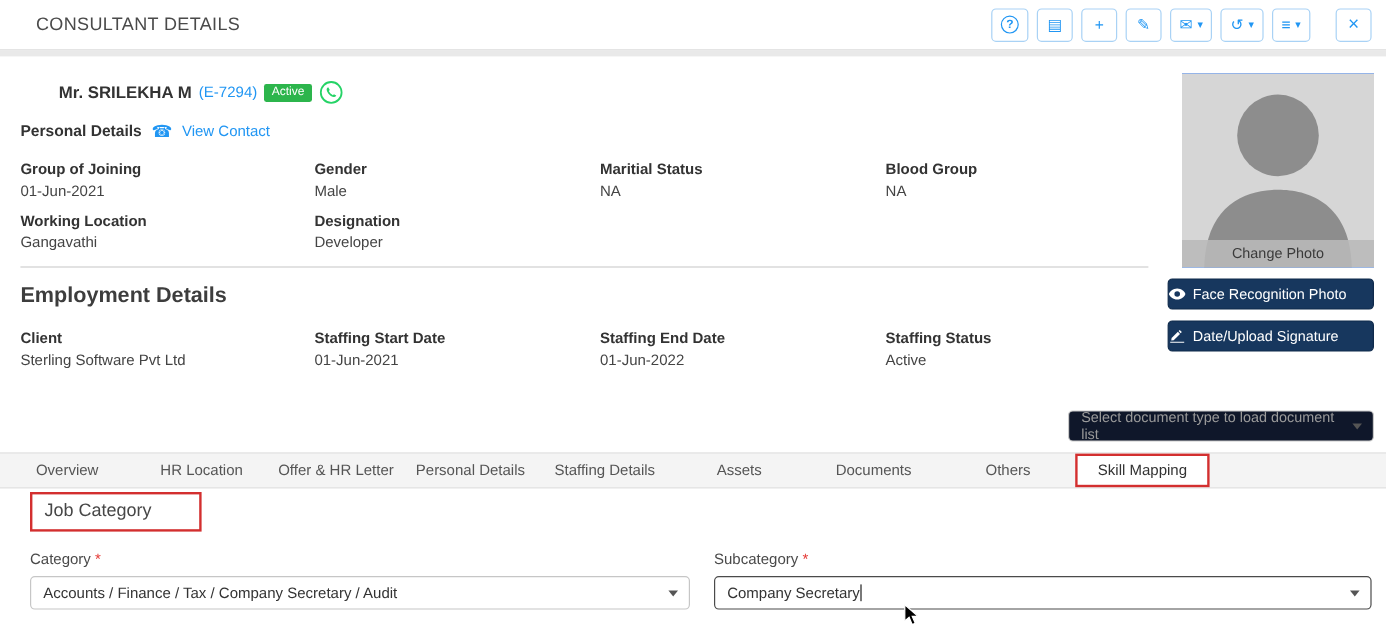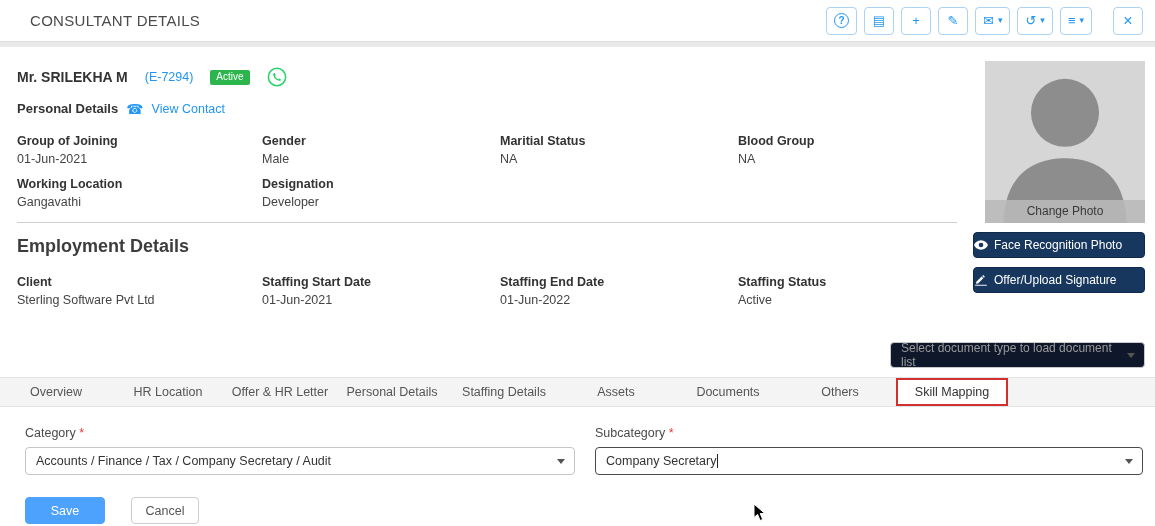--- a/index.html
+++ b/index.html
@@ -32,21 +32,21 @@
   }
   .close-btn { margin-left:14px; font-size:16px; }
   
   .main {
     background:#fff; margin-top:5px; height:479px;
     padding:10px 10px 0 17px; position:relative;
   }
   .profile-row { display:flex; }
   .profile-left { flex:1; padding-right:16px; }
   .profile-right { width:172px; flex:none; padding-top:4px; }
-  .name-row { display:flex; align-items:center; gap:17px; padding:10px 0 6px; }
+  .name-row { display:flex; align-items:center; gap:6px; padding:10px 0 6px;margin-left:32px; }
   .cname { font-size:14px; font-weight:bold; color:#333; }
   .ccode { color:#2196f3; }
   .badge {
     background:#2cb54c; color:#fff; font-size:10px; padding:2px 6px 3px;
     border-radius:2px; line-height:1;
   }
   .wa-icon { width:20px; height:20px; display:inline-flex; }
   .pd-row { display:flex; align-items:center; gap:8px; padding:8px 0 10px; }
   .pd-title { font-weight:bold; font-size:13px; color:#333; }
   .phone-icon { color:#2196f3; font-size:14px; line-height:1; }
@@ -244,21 +244,21 @@
           <circle cx="12" cy="8" r="4" fill="#17375e"></circle>
         </svg>
         <span>Face Recognition Photo</span>
       </button>
       <button class="navy-btn">
         <svg width="14" height="12" viewBox="0 0 24 20">
           <path d="M4 13 L13 4 L16 7 L7 16 L3.5 16.5 Z" fill="#fff"></path>
           <path d="M14 3 l3 3 1.6-1.6 -3-3 z" fill="#fff"></path>
           <path d="M2 19 h20" stroke="#fff" stroke-width="1.6"></path>
         </svg>
-        <span>Offer/Upload Signature</span>
+        <span>Date/Upload Signature</span>
       </button>
     </div>
   </div>
 
   <div class="doc-select-row">
     <div class="select">
       <span>Select document type to load document list</span>
       <span class="caret"></span>
     </div>
   </div>
@@ -269,20 +269,21 @@
     <div class="tab">Offer &amp; HR Letter</div>
     <div class="tab">Personal Details</div>
     <div class="tab">Staffing Details</div>
     <div class="tab">Assets</div>
     <div class="tab">Documents</div>
     <div class="tab">Others</div>
     <div class="tab active">Skill Mapping</div>
   </nav>
 
   <section class="tab-content">
+    <div class="job-cat-box">Job Category</div>
 
     <div class="form-row">
       <div class="form-col">
         <div class="form-label">
           <span>Category</span>
           <span class="req">*</span>
         </div>
         <div class="input-select">
           <span>Accounts / Finance / Tax / Company Secretary / Audit</span>
           <span class="caret"></span>

